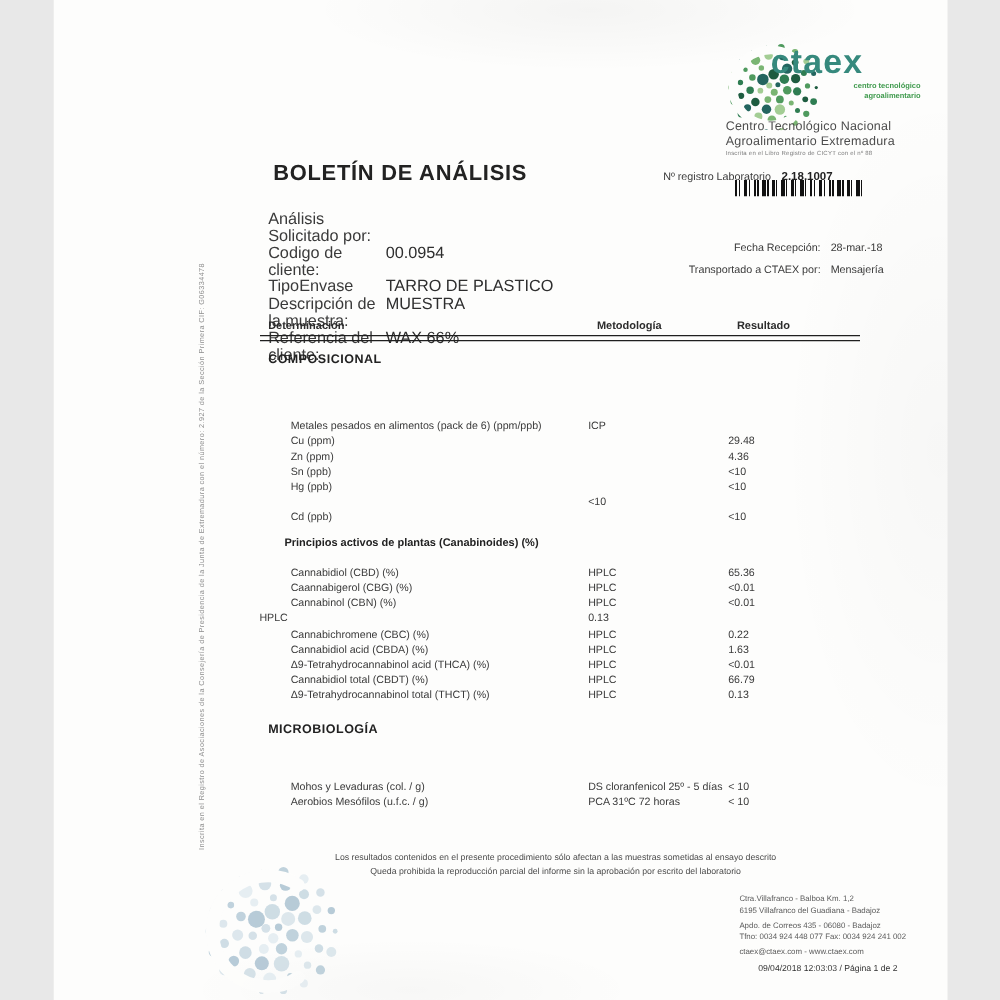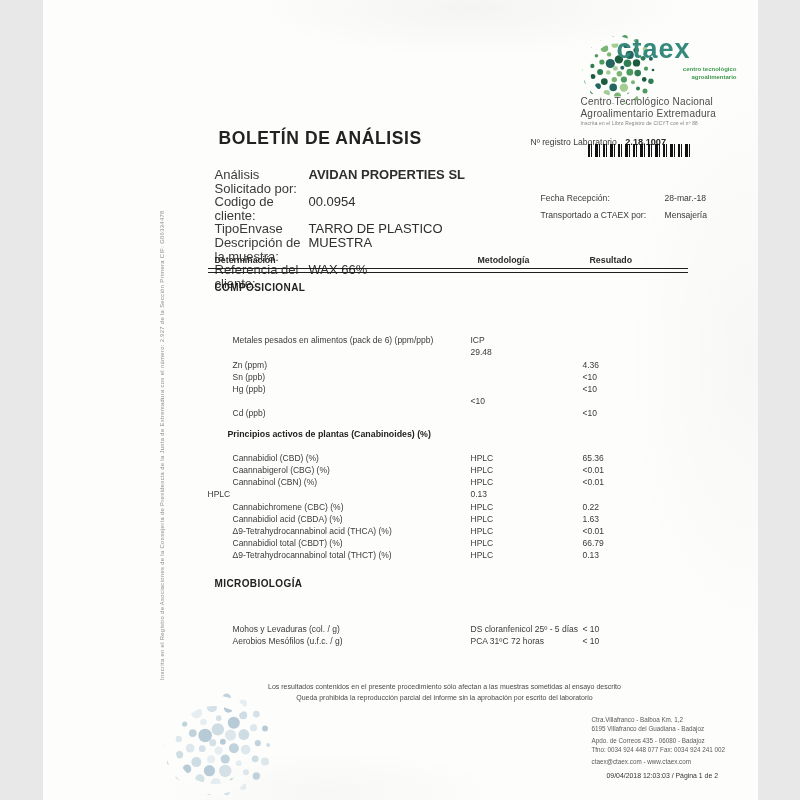--- a/index.html
+++ b/index.html
@@ -39,21 +39,21 @@
       #111 7px 10px, transparent 10px 11px,
       #111 11px 12px, transparent 12px 15px);
   }
   
   .client-left{position:absolute;left:172px;top:168px;width:330px;font-size:13px;}
   .client-left .row{display:grid;grid-template-columns:94px auto;line-height:13.6px;}
   .client-left .val{color:#2e2e2e;}
   .client-left .row:first-child .val{font-weight:bold;}
   .client-right{position:absolute;left:498px;top:190px;width:270px;font-size:8.6px;}
   .client-right .row{display:grid;grid-template-columns:116px auto;line-height:17px;}
-  .client-right .lbl{text-align:left;}
+  .client-right .lbl{text-align:right;}
   .client-right .val{margin-left:8px;}
   
   .report{position:absolute;left:165px;top:254px;width:480px;font-size:8.5px;}
   .thead{display:grid;grid-template-columns:263px 112px 1fr;font-weight:bold;font-size:8.8px;color:#2c2c2c;padding-left:7px;line-height:12px;}
   .rule{height:3px;border-top:1.4px solid #1f1f1f;border-bottom:1.8px solid #1f1f1f;margin-top:2px;}
   .rows{padding-top:9px;}
   .rrow{display:grid;grid-template-columns:263px 112px 1fr;line-height:12.2px;}
   .rrow .det{padding-left:25px;}
   .rrow.section .det{padding-left:7px;font-weight:bold;font-size:10px;letter-spacing:.4px;color:#222;}
   .rrow.group .det{padding-left:20px;font-weight:bold;font-size:8.8px;color:#222;}
@@ -144,21 +144,20 @@
   <h1 class="title">BOLETÍN DE ANÁLISIS</h1>
   <div class="registry">
     <span class="reg-label">Nº registro Laboratorio</span>
     <span class="reg-value">2.18.1007</span>
     <div class="barcode"></div>
   </div>
 
   <div class="client-left">
     <div class="row">
       <span class="lbl">Análisis Solicitado por:</span>
-      <span class="val">AVIDAN PROPERTIES SL</span>
     </div>
     <div class="row">
       <span class="lbl">Codigo de cliente:</span>
       <span class="val">00.0954</span>
     </div>
     <div class="row">
       <span class="lbl">TipoEnvase</span>
       <span class="val">TARRO DE PLASTICO</span>
     </div>
     <div class="row">
@@ -194,20 +193,21 @@
           <span class="det">COMPOSICIONAL</span>
           <span class="met"></span>
           <span class="res"></span>
         </div>
         <div class="rrow item" style="margin-top: 40px;">
           <span class="det">Metales pesados en alimentos (pack de 6) (ppm/ppb)</span>
           <span class="met">ICP</span>
           <span class="res"></span>
         </div>
         <div class="rrow item">
+          <span class="det">Cu (ppm)</span>
           <span class="met"></span>
           <span class="res">29.48</span>
         </div>
         <div class="rrow item">
           <span class="det">Zn (ppm)</span>
           <span class="met"></span>
           <span class="res">4.36</span>
         </div>
         <div class="rrow item">
           <span class="det">Sn (ppb)</span>

